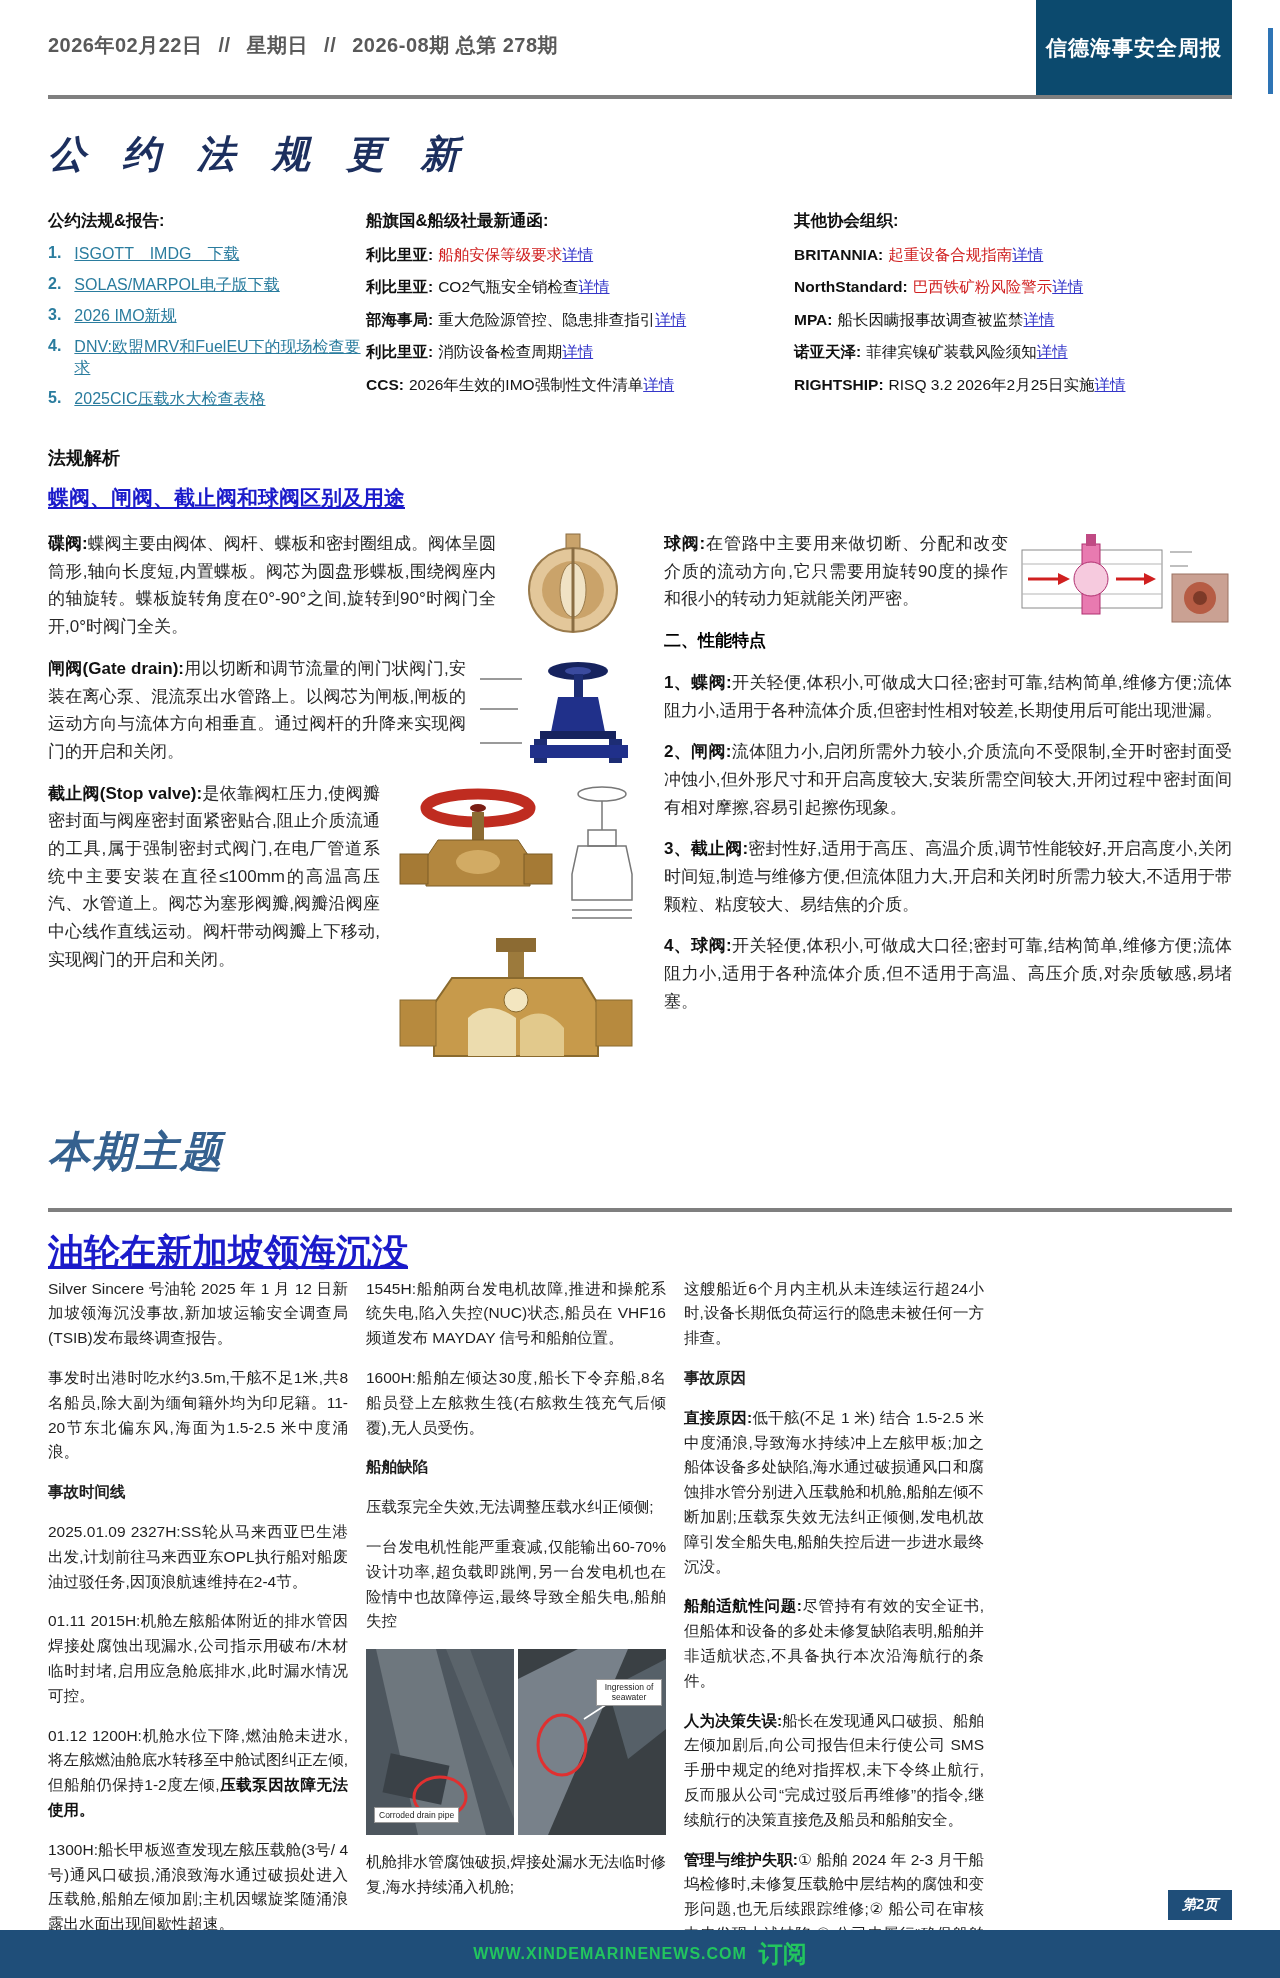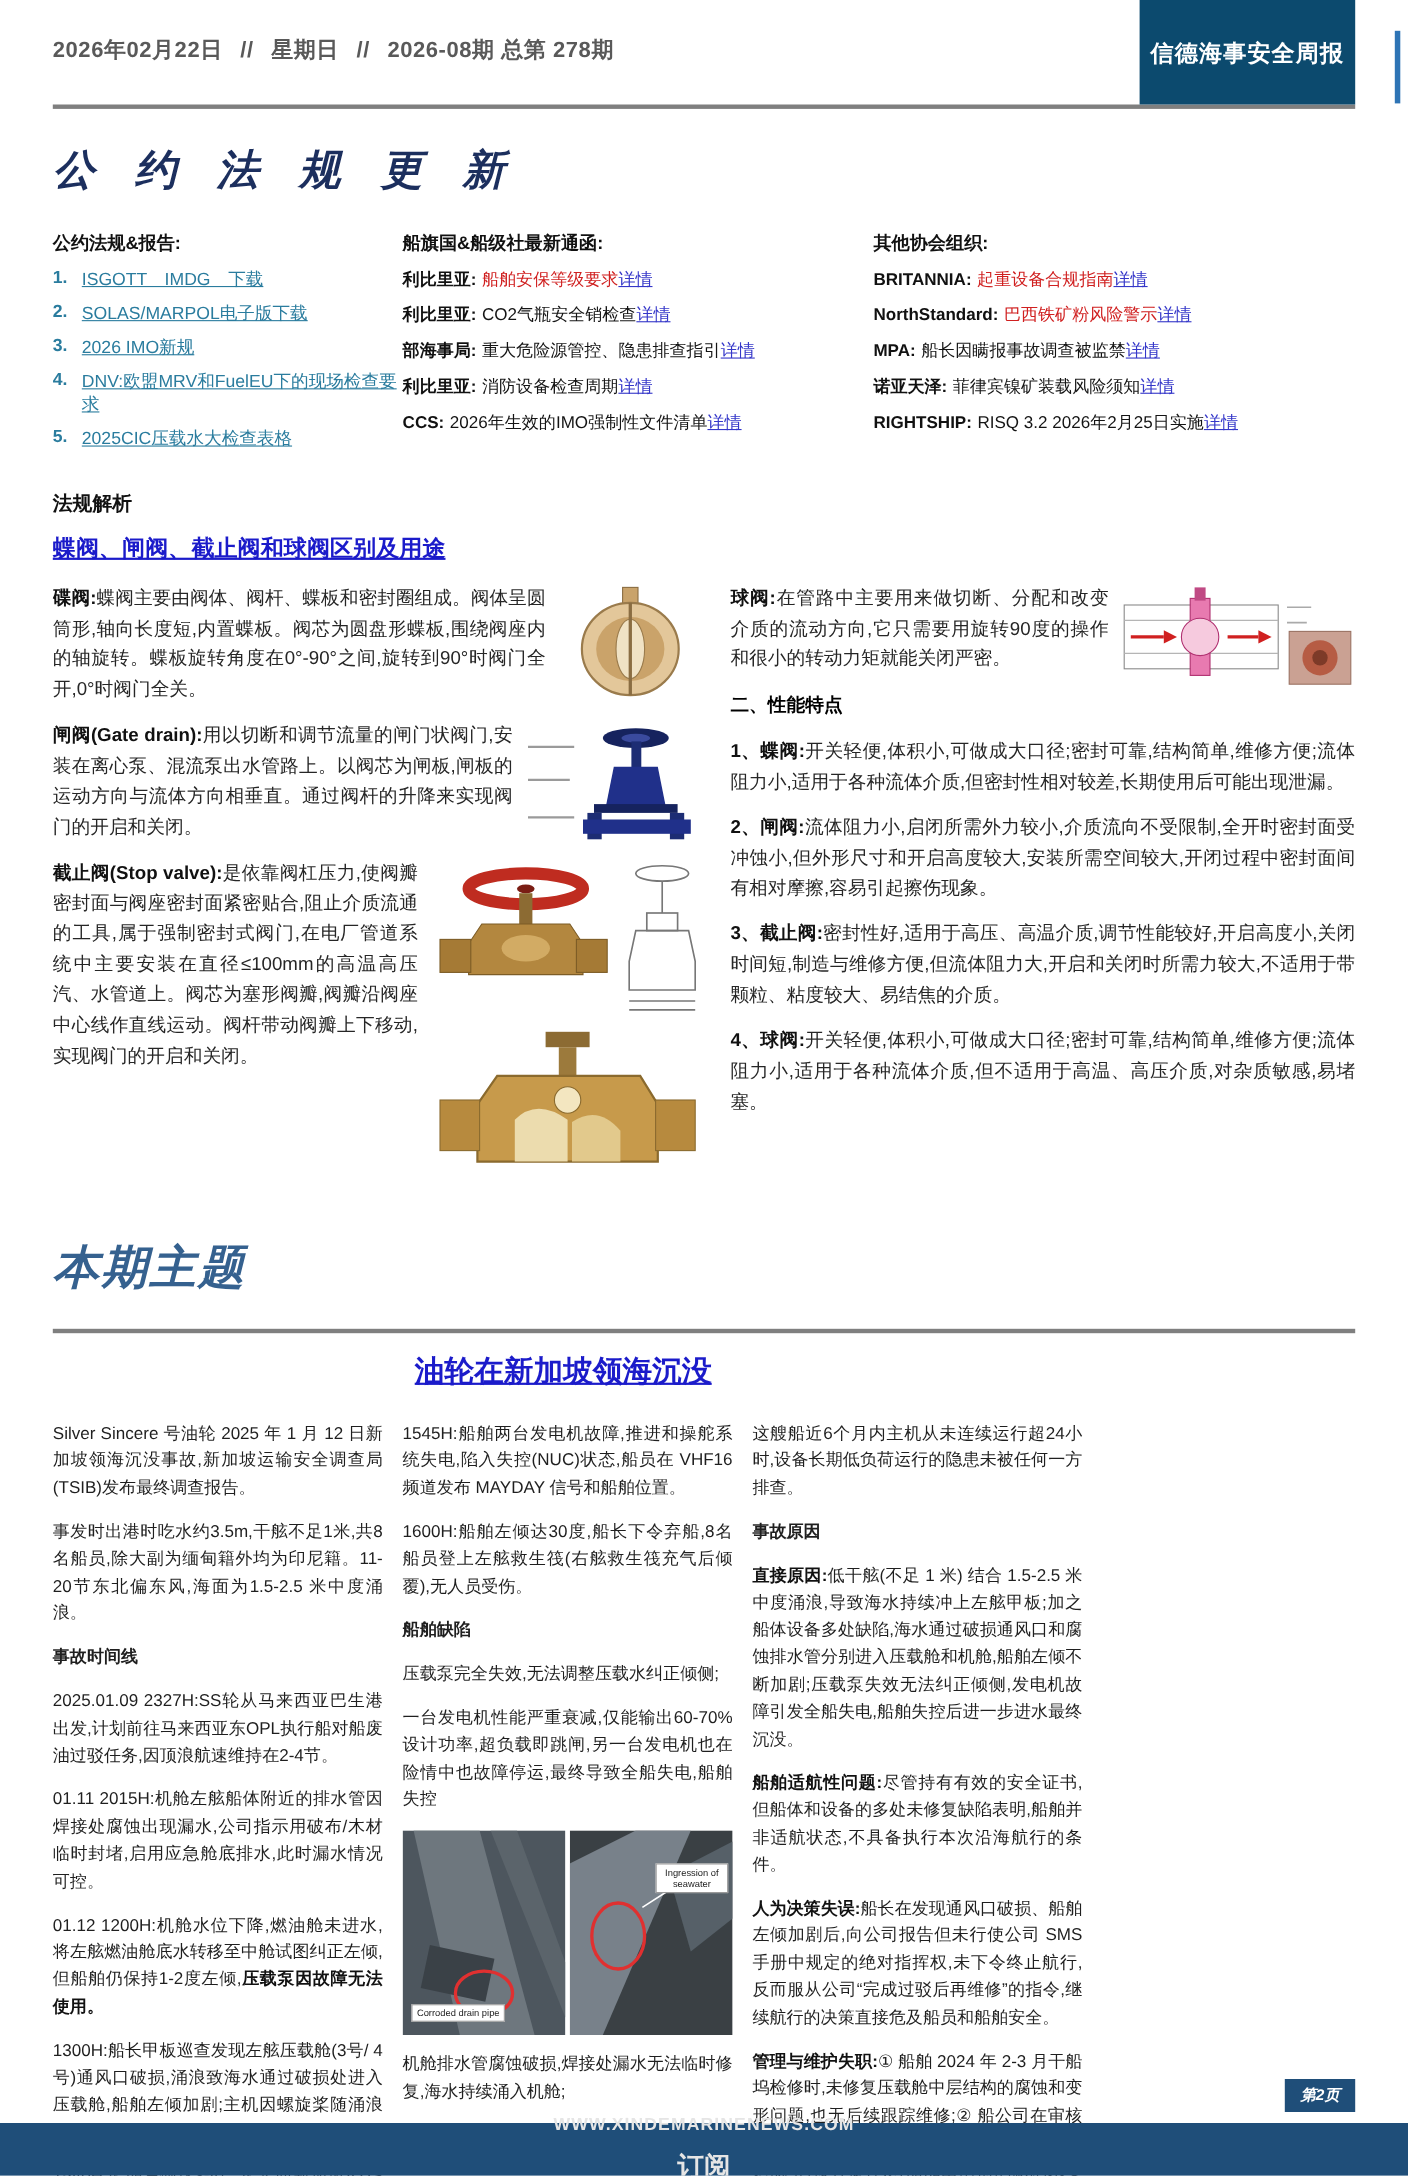--- a/index.html
+++ b/index.html
@@ -42,35 +42,35 @@
   .valve-sec p { font-size:17px; line-height:1.63; margin-bottom:14px; text-align:justify; }
   .lead { font-weight:bold; color:#111; }
   .fig { float:right; margin:2px 0 6px 12px; }
   .fig svg { display:block; }
   .stack-row { display:flex; gap:6px; align-items:flex-start; margin-bottom:6px; }
   .perf-head { font-weight:bold; font-size:17px; color:#000000; margin:2px 0 12px; }
   
   .theme-sec { margin:34px 48px 0; }
   .theme-kicker { font-family:"Liberation Serif","DejaVu Serif",serif; font-style:italic; font-weight:bold; font-size:42px; color:#35618f; margin-bottom:28px; letter-spacing:2px; }
   .theme-rule { height:4px; background:#7f7f7f; width:1184px; margin-bottom:16px; }
-  .theme-title { width:928px; text-align:center; font-size:27px; font-weight:bold; margin-bottom:28px; }
+  .theme-title { width:928px; text-align:left; font-size:36px; font-weight:bold; }
   .theme-title a { color:#1b1bca; text-decoration:underline; cursor:pointer; }
   .theme-cols { display:flex; gap:18px; width:946px; }
   .tcol { width:300px; flex:none; }
   .tcol p { font-size:15.5px; line-height:1.6; margin-bottom:15px; text-align:justify; color:#1f1f1f; }
   .subhead { color:#1272BE; font-weight:bold; font-size:16px; }
   .photo-row { display:flex; gap:4px; margin:2px 0 15px; }
   .photo { position:relative; width:148px; height:186px; flex:none; }
   .photo svg { display:block; }
   .caption { position:absolute; background:#fff; color:#222; font-size:8.5px; line-height:1.2; padding:2px 4px; border:1px solid #999; }
   .cap1 { left:8px; bottom:12px; }
   .cap2 { right:4px; top:30px; width:66px; text-align:center; }
   
   .page-num { position:absolute; right:48px; bottom:58px; background:#1F4E79; color:#fff; font-size:14px; font-weight:bold; padding:6px 14px;font-style:italic; }
-  .footer-bar { position:absolute; left:0; bottom:0; width:1280px; height:48px; background:#1F4E79; color:#e5e5e5; display:flex; align-items:center; justify-content:center; gap:12px;flex-direction:column; }
+  .footer-bar { position:absolute; left:0; bottom:0; width:1280px; height:48px; background:#1F4E79; color:#22c55e; display:flex; align-items:center; justify-content:center; gap:12px; }
   .footer-url { font-size:16px; font-weight:bold; letter-spacing:1px; cursor:pointer; }
   .footer-sub { font-size:24px; font-weight:bold; cursor:pointer; }
 </style>
 </head>
 <body>
 
 <div>
 
   <div class="header-row">
     <div class="date-line">

